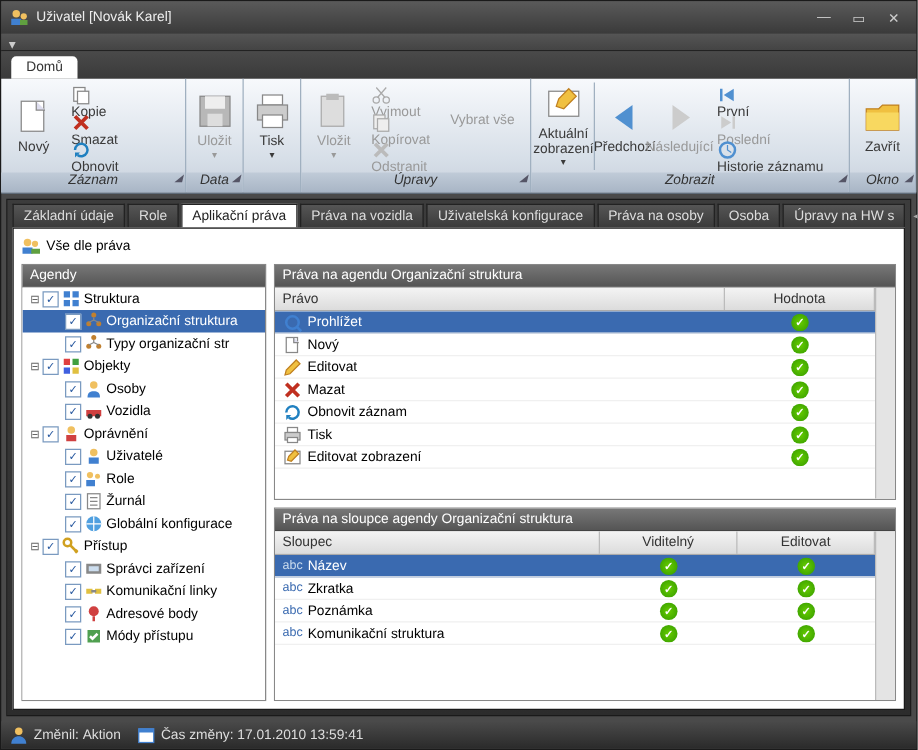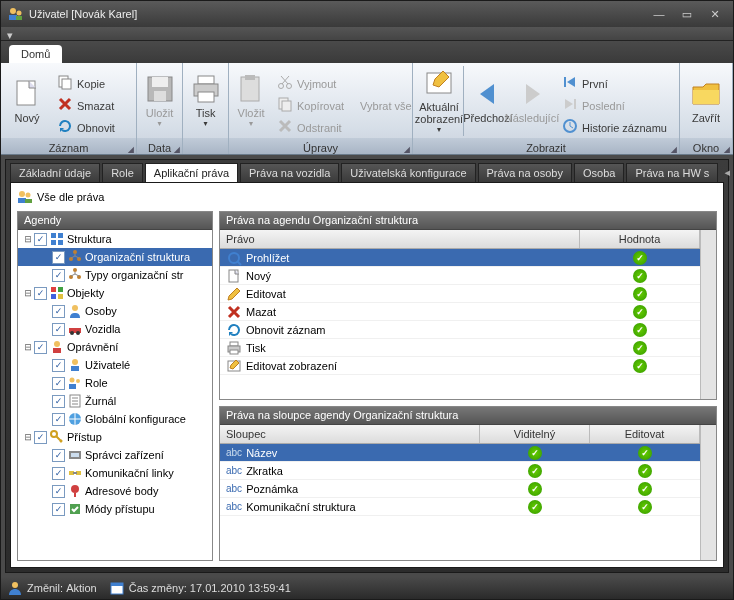--- a/index.html
+++ b/index.html
@@ -14,27 +14,27 @@
 
 
 .menubar { height: 14px; background: linear-gradient(#555,#444); border-bottom: 1px solid #222; display:flex; align-items:center; padding-left:6px; }
 .menubar .dd { width:10px; height:10px; color:#ccc;}
 .tab-row { height: 22px; background: linear-gradient(#4a4a4a,#3a3a3a); display: flex; align-items: flex-end; padding-left: 8px; }
 .tab-row .tab { background: #fff; border-radius: 4px 4px 0 0; padding: 3px 12px; font-size: 11px; color: #333; }
 
 .ribbon { height: 92px; background: linear-gradient(#f7f9fc,#d7dfe8 70%,#c7d0dc); display: flex; border-bottom: 1px solid #6a7a8a; }
 .rgroup { border-right: 1px solid #a0b0c0; display: flex; flex-direction: column; }
 .rgroup .body { flex: 1; display: flex; align-items: center; padding: 2px 4px; }
-.rgroup .lbl { height: 16px; background: linear-gradient(#c0cbd8,#a8b5c5); text-align: center; font-size: 10px; color: #333; display:flex; align-items:flex-end; justify-content:center; position:relative;}
+.rgroup .lbl { height: 16px; background: linear-gradient(#c0cbd8,#a8b5c5); text-align: center; font-size: 10px; color: #333; display:flex; align-items:flex-start; justify-content:center; position:relative;font-style:italic;}
 .rgroup .lbl .dl { position:absolute; right:2px; font-size:8px; color:#556;}
 .bigbtn { width: 44px; display: flex; flex-direction: column; align-items: center; justify-content: center; padding: 2px; cursor: pointer; color:#3a3a3a;}
 .bigbtn .bi { width: 32px; height: 32px; margin-bottom: 2px; }
 .bigbtn.disabled { color:#999; }
 .smallcol { display: flex; flex-direction: column; justify-content: center; padding: 0 4px; }
-.smallbtn { display: flex; align-items: flex-end; height: 22px; cursor: pointer; padding: 0 4px; color:#3a3a3a; white-space:nowrap;}
+.smallbtn { display: flex; align-items: flex-start; height: 22px; cursor: pointer; padding: 0 4px; color:#3a3a3a; white-space:nowrap;flex-direction:column;}
 .smallbtn.disabled { color:#999; }
 .smallbtn .si { width: 16px; height: 16px; margin-right: 4px; flex-shrink:0;}
 
 
 .content { flex: 1; margin: 4px; background: linear-gradient(#3c3c3c,#2c2c2c); border: 1px solid #1a1a1a; display: flex; flex-direction: column; }
 .lower-tabs { height: 22px; display: flex; align-items: center; padding: 2px 4px 0 4px; }
 .lower-tabs .lt { background: linear-gradient(#555,#3a3a3a); color: #ddd; padding: 3px 8px; margin-right: 2px; border: 1px solid #222; border-bottom: none; cursor: pointer; font-size:11px; white-space:nowrap;}
 .lower-tabs .lt.active { background: #fff; color: #222; }
 .lower-tabs .nav { margin-left:auto; display:flex;}
 .lower-tabs .nav span{ width:14px; text-align:center; color:#aaa; cursor:pointer;}
@@ -294,21 +294,21 @@
 
   <div class="content">
     <div class="lower-tabs" id="lower-tabs">
     <div class="lt">Základní údaje</div>
         <div class="lt">Role</div>
         <div class="lt active">Aplikační práva</div>
         <div class="lt">Práva na vozidla</div>
         <div class="lt">Uživatelská konfigurace</div>
         <div class="lt">Práva na osoby</div>
         <div class="lt">Osoba</div>
-        <div class="lt">Práva na HW s</div>
+        <div class="lt">Úpravy na HW s</div>
         <div class="nav">
           <span>◂</span>
         </div>
       </div>
 
     <div class="panel">
       <div class="panel-head">
         <svg class="pi" viewBox="0 0 16 16">
             <circle cx="5" cy="5" r="3" fill="#f0c060"></circle>
             <circle cx="11" cy="6" r="2.5" fill="#f0c060"></circle>

